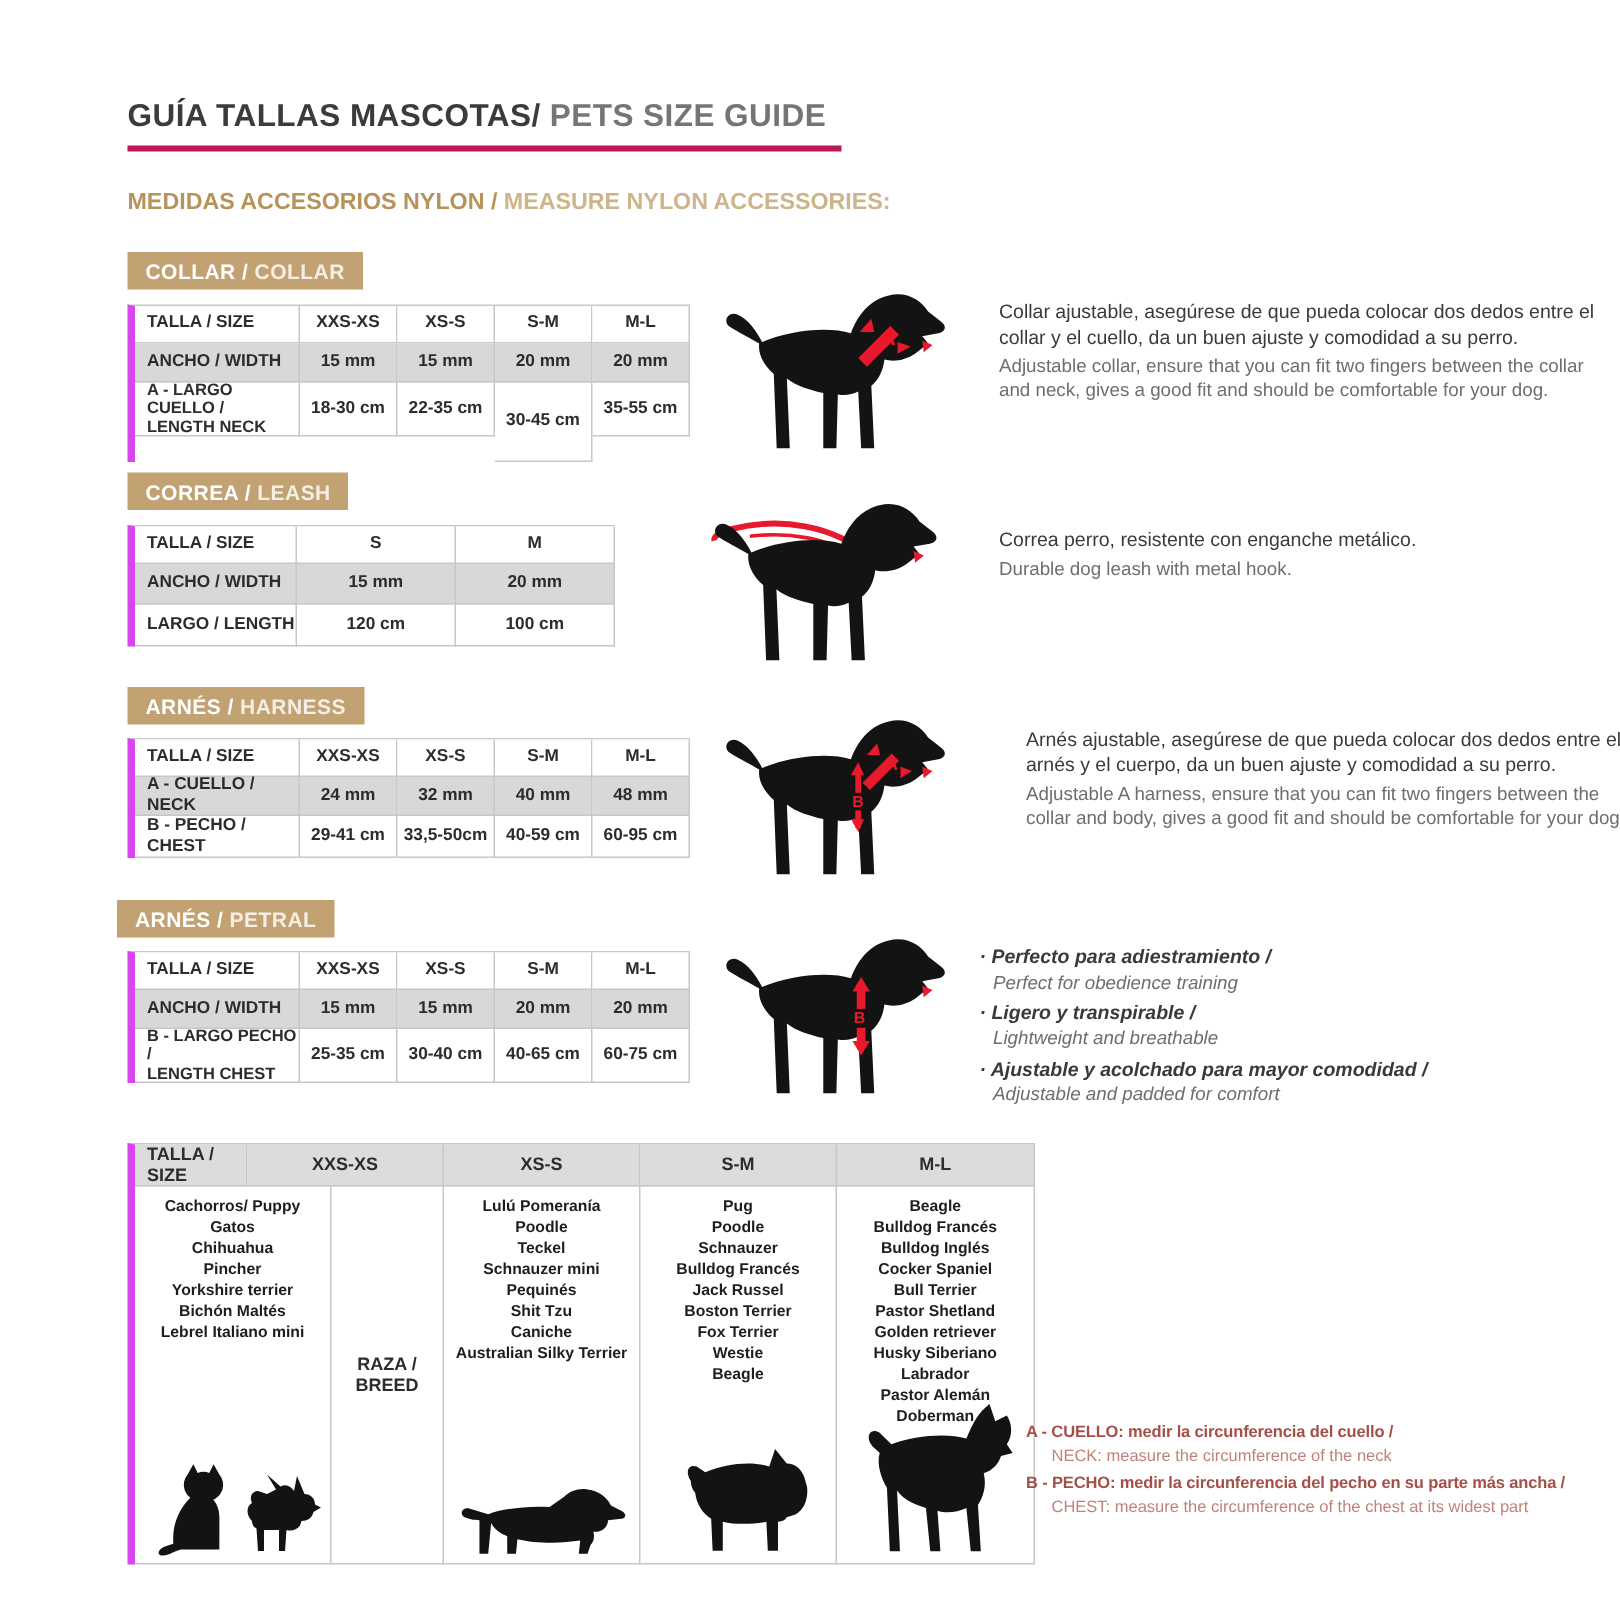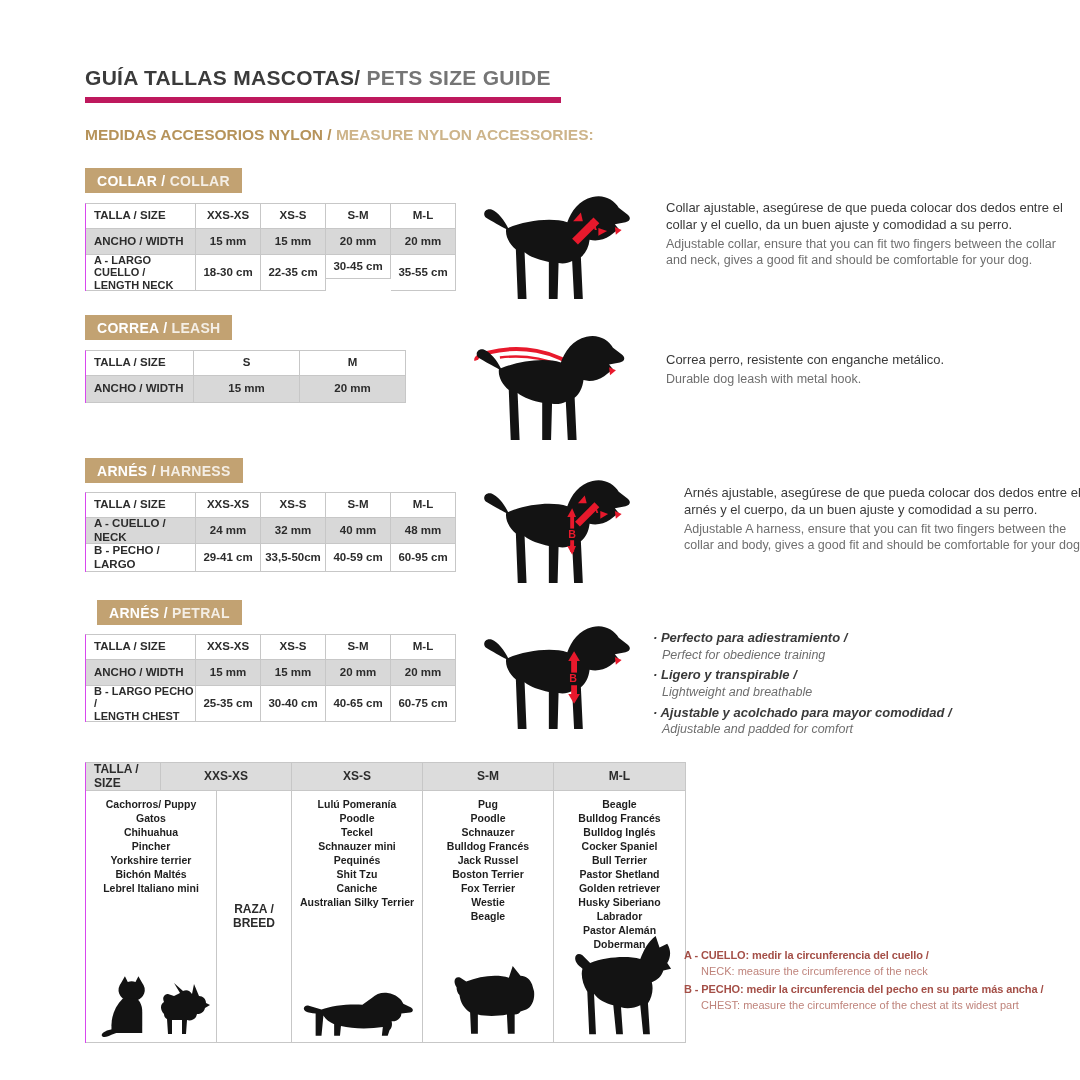--- a/index.html
+++ b/index.html
@@ -2,34 +2,34 @@
 <html><head>
 <meta charset="utf-8">
 <style>
   html,body{margin:0;padding:0;background:#ffffff;}
   #page{position:relative;width:1080px;height:1080px;background:#ffffff;overflow:hidden;
         font-family:"Liberation Sans","DejaVu Sans",sans-serif;-webkit-font-smoothing:antialiased;}
   .abs{position:absolute;}
 
   
   .page-title{left:85px;top:66px;font-size:21px;font-weight:bold;letter-spacing:.3px;
-              border-bottom:6px solid #be185d;padding-bottom:7px;padding-right:10px;white-space:nowrap;}
+              border-bottom:4px solid #be185d;padding-bottom:7px;padding-right:10px;white-space:nowrap;}
   .title-es{color:#3b3b3b;}
   .title-en{color:#757575;}
   .subtitle{left:85px;top:126px;font-size:15.5px;font-weight:bold;white-space:nowrap;}
   .sub-es{color:#b6935a;}
   .sub-en{color:#cdb48a;}
 
   
   .sec-badge{background:#c2a272;color:#fff;font-weight:bold;font-size:14px;
              padding:5px 12px 4px 12px;white-space:nowrap;letter-spacing:.3px;}
   .badge-en{color:rgba(255,255,255,.82);}
 
   
-  .tbl{position:absolute;border-top:1px solid #c7c7c7;border-left:1px solid #d946ef;background:#fff;}
+  .tbl{position:absolute;border-top:1px solid #c7c7c7;border-left:5px solid #d946ef;background:#fff;}
   .tr{display:flex;}
   .td{border-right:1px solid #c7c7c7;border-bottom:1px solid #c7c7c7;box-sizing:border-box;
       display:flex;align-items:center;justify-content:center;font-weight:bold;color:#2c2c2c;
       font-size:11.5px;text-align:center;white-space:pre-line;line-height:1.15;}
   .td.lbl{justify-content:flex-start;padding-left:8px;text-align:left;}
   .shade .td{background:#d8d8d8;}
   .hdr .td{background:#fff;}
   .btm-hdr .td{background:#dcdcdc;}
 
   
@@ -94,21 +94,21 @@
       <div class="td" style="width:65px;height:26px;">15 mm</div>
       <div class="td" style="width:65px;height:26px;">15 mm</div>
       <div class="td" style="width:65px;height:26px;">20 mm</div>
       <div class="td" style="width:65px;height:26px;">20 mm</div>
     </div>
     <div class="tr">
       <div class="td lbl" style="width:110px;height:36px;font-size:11px;">A - LARGO CUELLO /
 LENGTH NECK</div>
       <div class="td" style="width:65px;height:36px;">18-30 cm</div>
       <div class="td" style="width:65px;height:36px;">22-35 cm</div>
-      <div class="td" style="width:65px;height:24px;">30-45 cm</div>
+      <div class="td" style="width:65px;height:53px;">30-45 cm</div>
       <div class="td" style="width:65px;height:36px;">35-55 cm</div>
     </div>
   </div>
 
   <svg class="abs" style="left:478px;top:188px;" width="165" height="117" viewBox="0 0 170 120">
     <use href="#dogShape"></use>
     <polygon class="red" points="97,52 119,30 125,36 103,58"></polygon>
     <polygon class="red" points="98,34 106,25 108,34"></polygon>
     <polygon class="red" points="124,41 133,44 124,49"></polygon>
     <text class="diagram-letter red" x="112" y="43" font-size="15">A</text>
@@ -126,20 +126,25 @@
   <div class="tbl" style="left:85px;top:350px;width:320px;">
     <div class="tr hdr">
       <div class="td lbl" style="width:108px;height:25px;">TALLA / SIZE</div>
       <div class="td" style="width:106px;height:25px;">S</div>
       <div class="td" style="width:106px;height:25px;">M</div>
     </div>
     <div class="tr shade">
       <div class="td lbl" style="width:108px;height:27px;">ANCHO / WIDTH</div>
       <div class="td" style="width:106px;height:27px;">15 mm</div>
       <div class="td" style="width:106px;height:27px;">20 mm</div>
+    </div>
+    <div class="tr">
+      <div class="td lbl" style="width:108px;height:28px;">LARGO / LENGTH</div>
+      <div class="td" style="width:106px;height:28px;">120 cm</div>
+      <div class="td" style="width:106px;height:28px;">100 cm</div>
     </div>
   </div>
 
   <svg class="abs" style="left:468px;top:328px;" width="172" height="118" viewBox="0 0 170 120">
     <path class="redstroke" stroke-width="4" d="M112,44 C86,22 50,17 18,25 C10,27 5,30 6,33"></path>
     <path class="redstroke" stroke-width="2.5" d="M108,48 C84,30 54,27 30,30"></path>
     <use href="#dogShape"></use>
   </svg>
 
   <div class="abs" style="left:666px;top:352px;width:408px;">
@@ -160,21 +165,21 @@
       <div class="td" style="width:65px;height:25px;">M-L</div>
     </div>
     <div class="tr shade">
       <div class="td lbl" style="width:110px;height:26px;">A - CUELLO / NECK</div>
       <div class="td" style="width:65px;height:26px;">24 mm</div>
       <div class="td" style="width:65px;height:26px;">32 mm</div>
       <div class="td" style="width:65px;height:26px;">40 mm</div>
       <div class="td" style="width:65px;height:26px;">48 mm</div>
     </div>
     <div class="tr">
-      <div class="td lbl" style="width:110px;height:28px;">B - PECHO / LARGO</div>
+      <div class="td lbl" style="width:110px;height:28px;">B - PECHO / CHEST</div>
       <div class="td" style="width:65px;height:28px;">29-41 cm</div>
       <div class="td" style="width:65px;height:28px;">33,5-50cm</div>
       <div class="td" style="width:65px;height:28px;">40-59 cm</div>
       <div class="td" style="width:65px;height:28px;">60-95 cm</div>
     </div>
   </div>
 
   <svg class="abs" style="left:478px;top:472px;" width="165" height="117" viewBox="0 0 170 120">
     <use href="#dogShape"></use>
     <polygon class="red" points="100,51 120,31 125,36 105,56"></polygon>
@@ -186,21 +191,21 @@
     <polygon class="red" points="92,46 101,46 97,37"></polygon>
     <polygon class="red" points="92,76 101,76 97,85"></polygon>
     <text class="diagram-letter red" x="93" y="68" font-size="11">B</text>
   </svg>
 
   <div class="abs" style="left:666px;top:485px;width:408px;margin-left:18px;">
     <p class="desc-es">Arnés ajustable, asegúrese de que pueda colocar dos dedos entre el arnés y el cuerpo, da un buen ajuste y comodidad a su perro.</p>
     <p class="desc-en">Adjustable A harness, ensure that you can fit two fingers between the collar and body, gives a good fit and should be comfortable for your dog.</p>
   </div>
 
-  <div class="abs sec-badge" style="left:97px;top:600px;">
+  <div class="abs sec-badge" style="left:78px;top:600px;">
     <span>ARNÉS / </span><span class="badge-en">PETRAL</span>
   </div>
 
   <div class="tbl" style="left:85px;top:634px;width:370px;">
     <div class="tr hdr">
       <div class="td lbl" style="width:110px;height:25px;">TALLA / SIZE</div>
       <div class="td" style="width:65px;height:25px;">XXS-XS</div>
       <div class="td" style="width:65px;height:25px;">XS-S</div>
       <div class="td" style="width:65px;height:25px;">S-M</div>
       <div class="td" style="width:65px;height:25px;">M-L</div>

